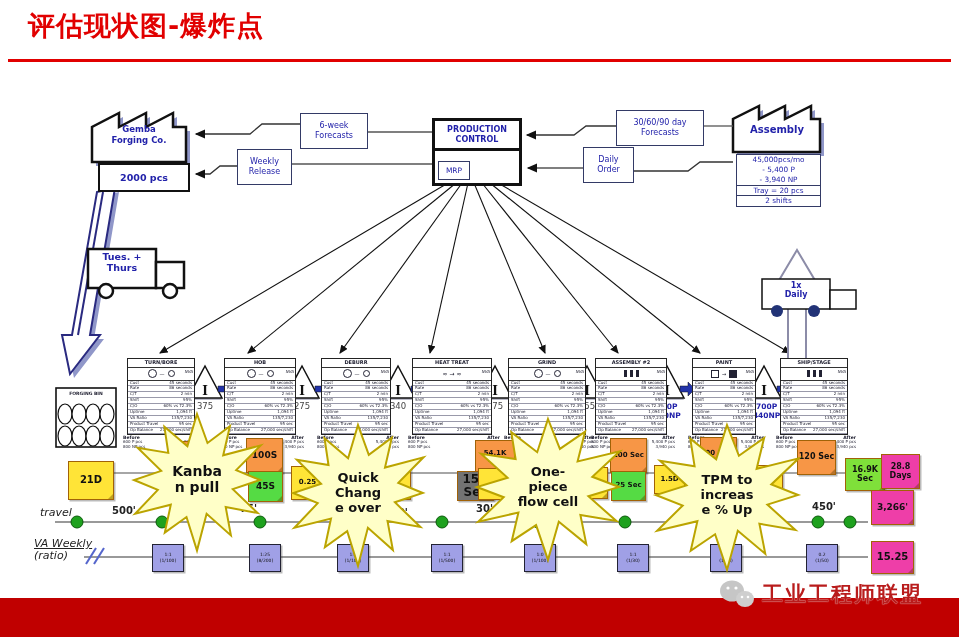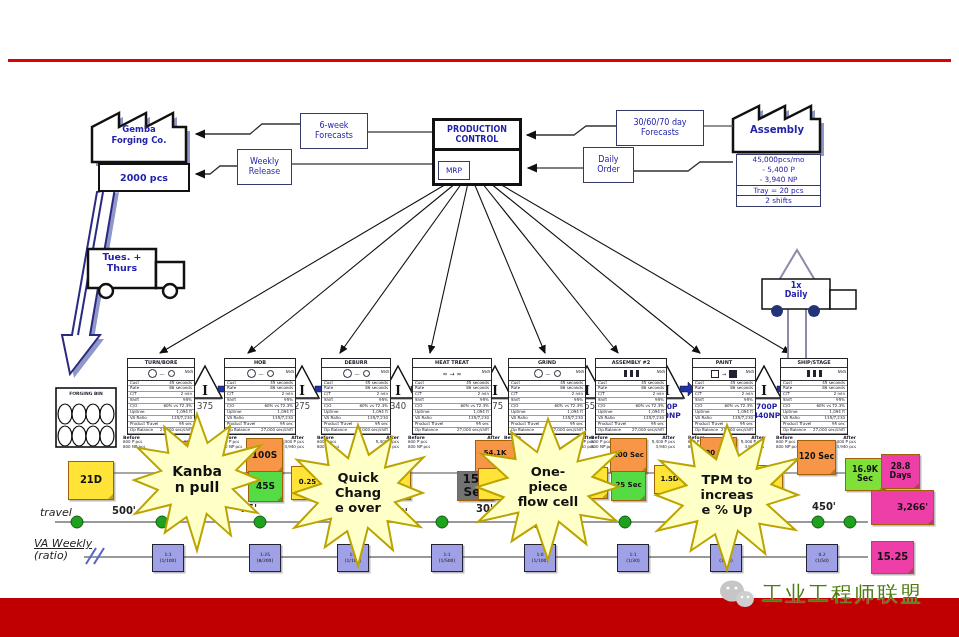--- a/index.html
+++ b/index.html
@@ -58,21 +58,21 @@
   .dist{position:absolute;font-weight:bold;color:#222;font-size:10px;z-index:2}
   #travel-label{left:40px;top:506px;font-style:italic;font-size:11px;color:#222;z-index:2}
   #vaspace-label{left:34px;top:538px;font-style:italic;font-size:11px;color:#222;z-index:2;line-height:1.1}
   #vaspace-label .u{text-decoration:underline}
   
   #svgbg{position:absolute;left:0;top:0;z-index:1}
   #svgfg{position:absolute;left:0;top:0;z-index:4;pointer-events:none}
   
   #band{left:0;top:598px;width:959px;height:39px;background:#C00000;z-index:2}
   #brand{left:718px;top:577px;display:flex;align-items:center;gap:6px;z-index:5}
-  #brand span{font-size:21px;font-weight:normal;color:#4d7c0f;letter-spacing:2px;text-shadow:0 0 1px #fff}
+  #brand span{font-size:21px;font-weight:bold;color:#b91c1c;letter-spacing:2px;text-shadow:0 0 1px #fff}
 </style>
 </head>
 <body>
 
 <div id="stage">
 
   <svg id="svgbg" width="959" height="637">
     <defs>
       <marker id="ah" markerWidth="9" markerHeight="8" refX="7" refY="3.5" orient="auto">
         <path d="M0,0 L8,3.5 L0,7 Z" fill="#111"></path>
@@ -175,20 +175,21 @@
         <circle cx="162" cy="522" r="6" fill="#1EA11E" stroke="#0A5a0A" stroke-width="1"></circle>
         <circle cx="260" cy="522" r="6" fill="#1EA11E" stroke="#0A5a0A" stroke-width="1"></circle>
         <circle cx="442" cy="522" r="6" fill="#1EA11E" stroke="#0A5a0A" stroke-width="1"></circle>
         <circle cx="538" cy="522" r="6" fill="#1EA11E" stroke="#0A5a0A" stroke-width="1"></circle>
         <circle cx="625" cy="522" r="6" fill="#1EA11E" stroke="#0A5a0A" stroke-width="1"></circle>
         <circle cx="818" cy="522" r="6" fill="#1EA11E" stroke="#0A5a0A" stroke-width="1"></circle>
         <circle cx="850" cy="522" r="6" fill="#1EA11E" stroke="#0A5a0A" stroke-width="1"></circle>
       </g>
   </svg>
 
+  <div class="abs" id="title">评估现状图-爆炸点</div>
   <div class="abs" id="rule"></div>
 
   <div class="abs factoryname pre" style="left:94px;top:124px;width:90px;font-size:8.5px">Gemba
 Forging Co.</div>
   <div class="abs" id="inv2000">2000 pcs</div>
   <div class="abs factoryname" style="left:735px;top:124px;width:84px;font-size:10px">Assembly</div>
   <div class="abs" id="asmdata">
       <div>45,000pcs/mo</div>
       <div>- 5,400 P</div>
       <div>- 3,940 NP</div>
@@ -198,21 +199,21 @@
 
   <div class="abs ib pre" style="left:300px;top:113px;width:66px;height:34px">6-week
 Forecasts</div>
   <div class="abs ib pre" style="left:237px;top:149px;width:53px;height:34px">Weekly
 Release</div>
   <div class="abs" id="pcbox">
     <div id="pctitle" class="pre">PRODUCTION
 CONTROL</div>
     <div id="mrp">MRP</div>
   </div>
-  <div class="abs ib pre" style="left:616px;top:110px;width:86px;height:34px">30/60/70 day
+  <div class="abs ib pre" style="left:616px;top:110px;width:86px;height:34px">30/60/90 day
 Forecasts</div>
   <div class="abs ib pre" style="left:583px;top:147px;width:49px;height:34px">Daily
 Order</div>
 
   <div class="abs trucktxt pre" style="left:90px;top:252px;width:64px;font-size:9.5px">Tues. +
 Thurs</div>
   <div class="abs trucktxt pre" style="left:764px;top:281px;width:64px;font-size:8px">1x
 Daily</div>
 
   <div class="abs" style="left:57px;top:391px;width:58px;text-align:center;font-size:4.5px;color:#223;font-weight:bold;z-index:2">FORGING BIN</div>
@@ -691,21 +692,21 @@
       <div class="note" style="left: 478px; top: 468px; width: 29px; height: 30px; font-size: 7px; background: rgb(255, 228, 55);"></div>
       <div class="note" style="left: 577px; top: 467px; width: 29px; height: 30px; font-size: 7px; background: rgb(255, 228, 55);"></div>
       <div class="note" style="left: 610px; top: 438px; width: 35px; height: 33px; font-size: 7px; background: rgb(247, 150, 70);">200 Sec</div>
       <div class="note" style="left: 611px; top: 471px; width: 33px; height: 28px; font-size: 7px; background: rgb(85, 219, 68);">25 Sec</div>
       <div class="note" style="left: 654px; top: 465px; width: 29px; height: 27px; font-size: 7px; background: rgb(255, 228, 55);">1.5D</div>
       <div class="note" style="left: 700px; top: 437px; width: 35px; height: 31px; font-size: 7px; background: rgb(247, 150, 70);">90 Sec</div>
       <div class="note" style="left: 752px; top: 465px; width: 29px; height: 28px; font-size: 7px; background: rgb(255, 228, 55);"></div>
       <div class="note" style="left: 797px; top: 440px; width: 37px; height: 33px; font-size: 8px; background: rgb(247, 150, 70);">120 Sec</div>
       <div class="note" style="left: 845px; top: 458px; width: 38px; height: 31px; font-size: 8px; background: rgb(127, 224, 58);">16.9K Sec</div>
       <div class="note" style="left: 881px; top: 454px; width: 37px; height: 33px; font-size: 8px; background: rgb(238, 62, 168);">28.8 Days</div>
-      <div class="note" style="left: 871px; top: 490px; width: 41px; height: 33px; font-size: 9px; background: rgb(238, 62, 168); padding-left: 20px;">3,266'</div>
+      <div class="note" style="left: 871px; top: 490px; width: 41px; height: 33px; font-size: 9px; background: rgb(238, 62, 168);">3,266'</div>
       <div class="note" style="left: 871px; top: 541px; width: 41px; height: 31px; font-size: 10px; background: rgb(238, 62, 168);">15.25</div>
     </div>
   <div id="ratios">
       <div class="ratio" style="left: 152px; top: 544px; width: 30px; height: 26px;">
         <div>1:1</div>
         <div>(1/100)</div>
       </div>
       <div class="ratio" style="left: 249px; top: 544px; width: 30px; height: 26px;">
         <div>1:25</div>
         <div>(8/200)</div>

